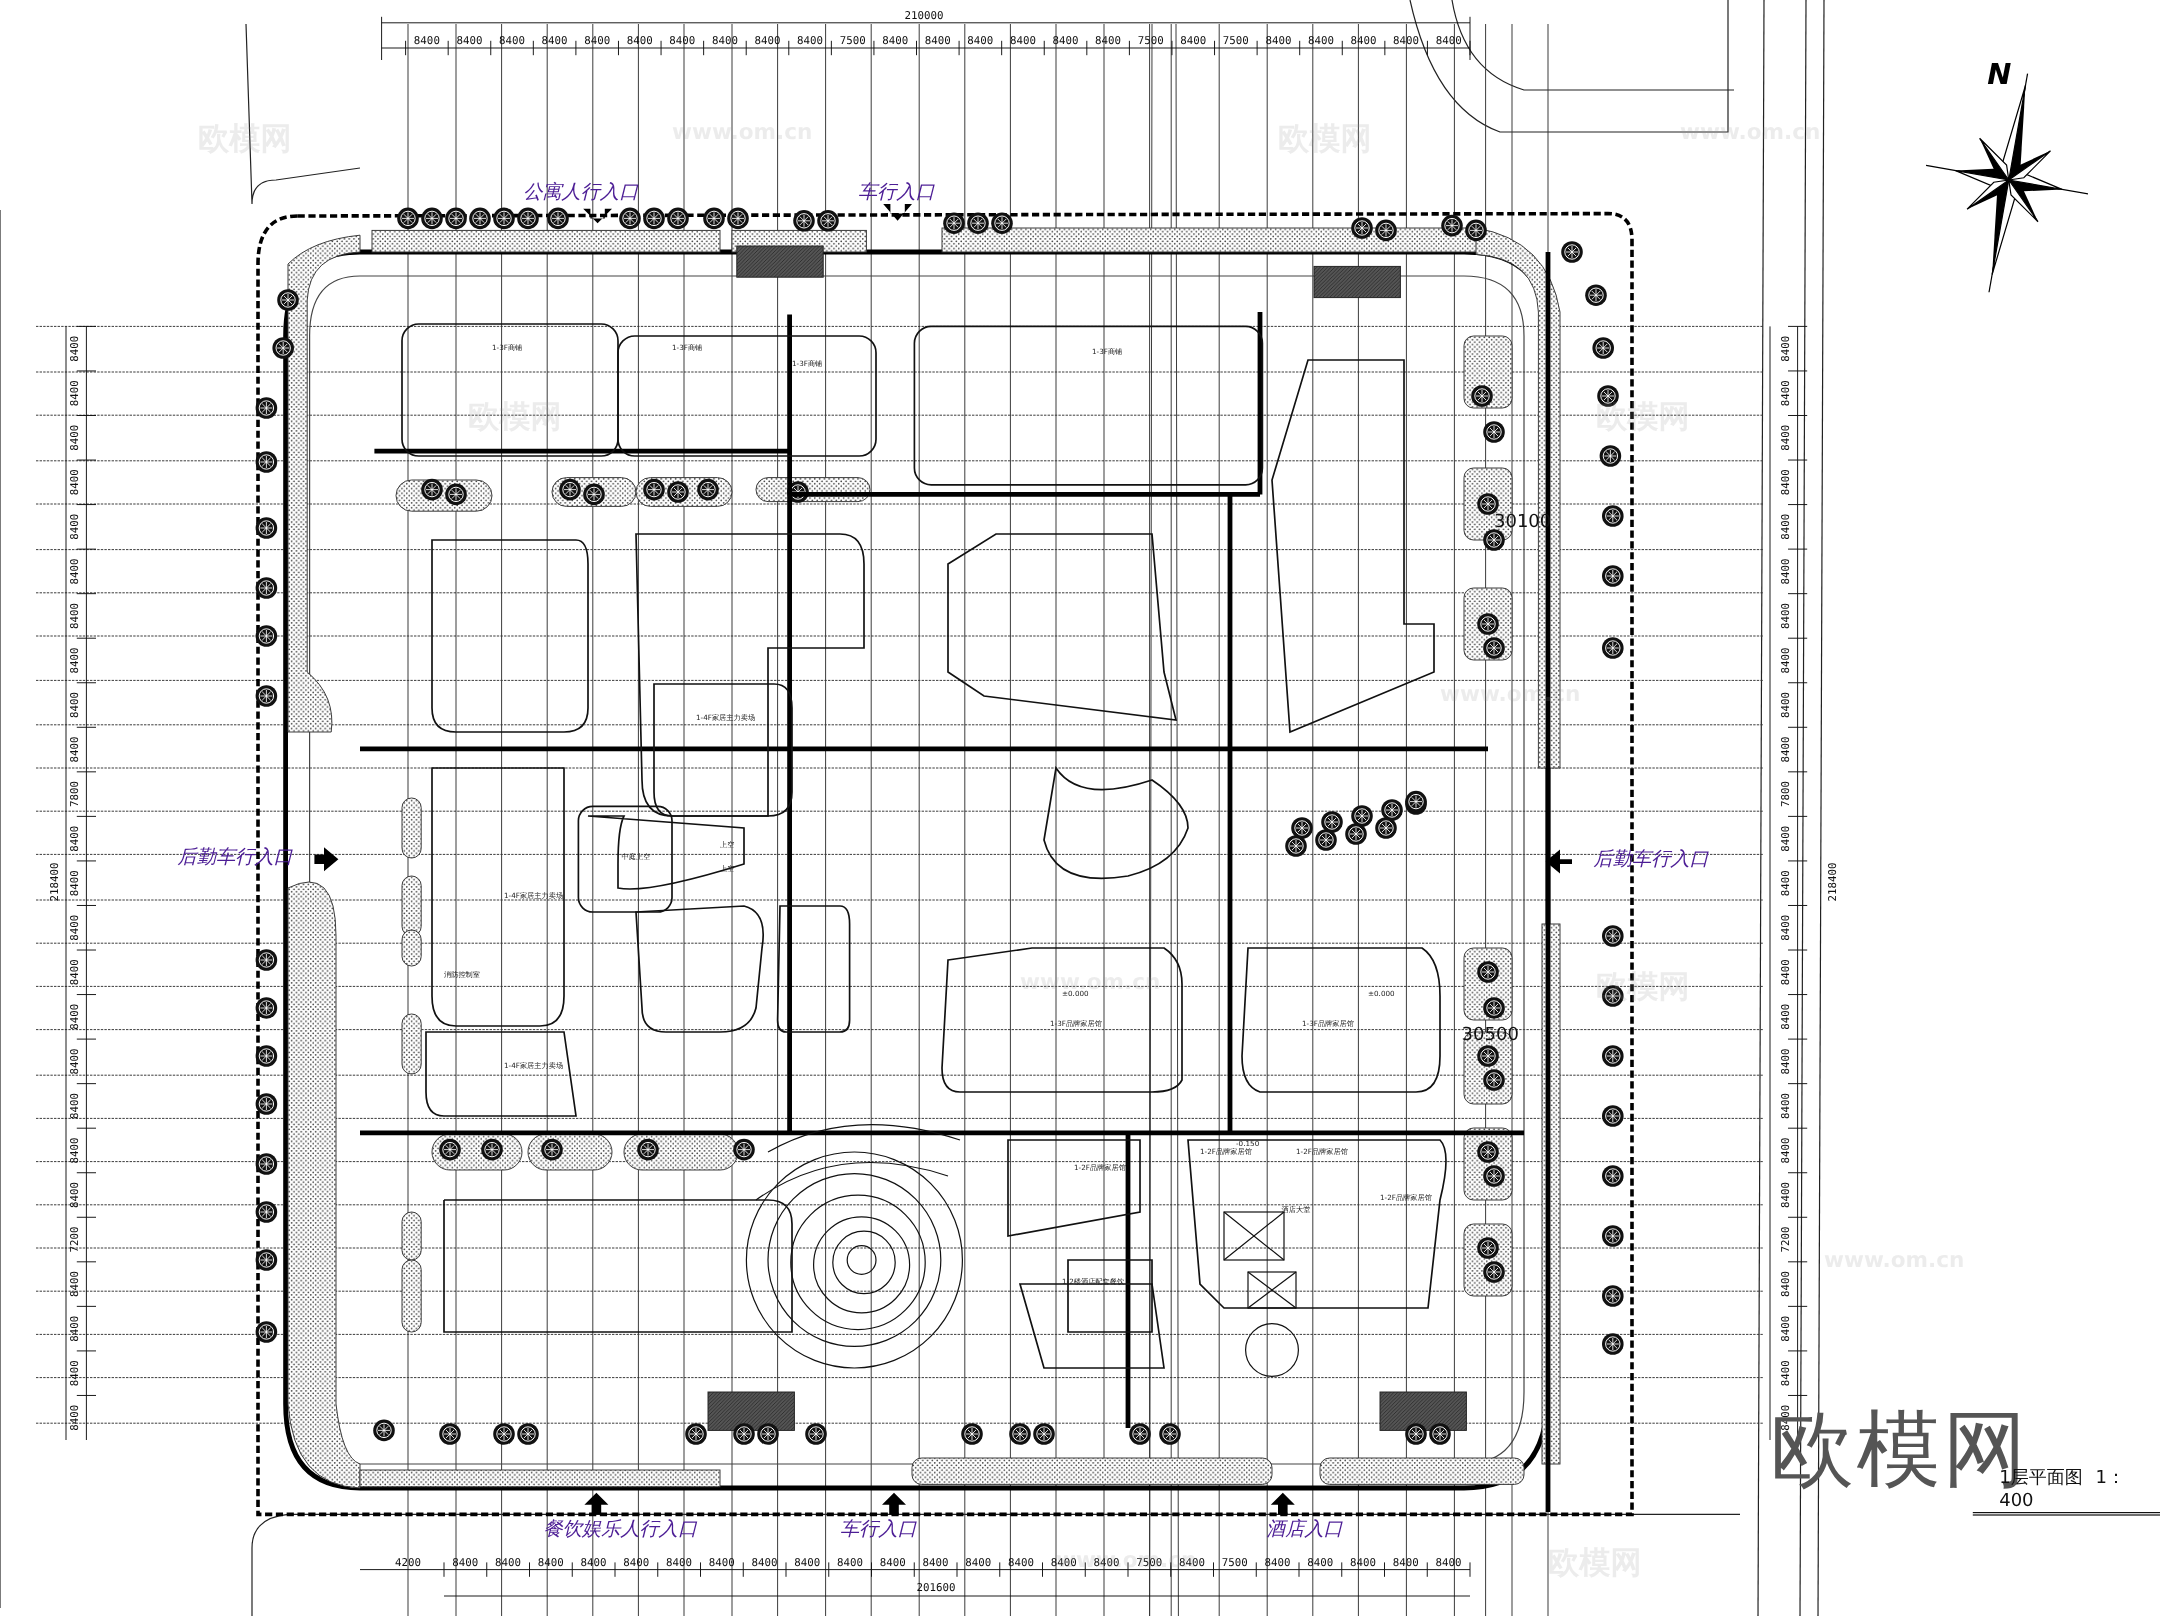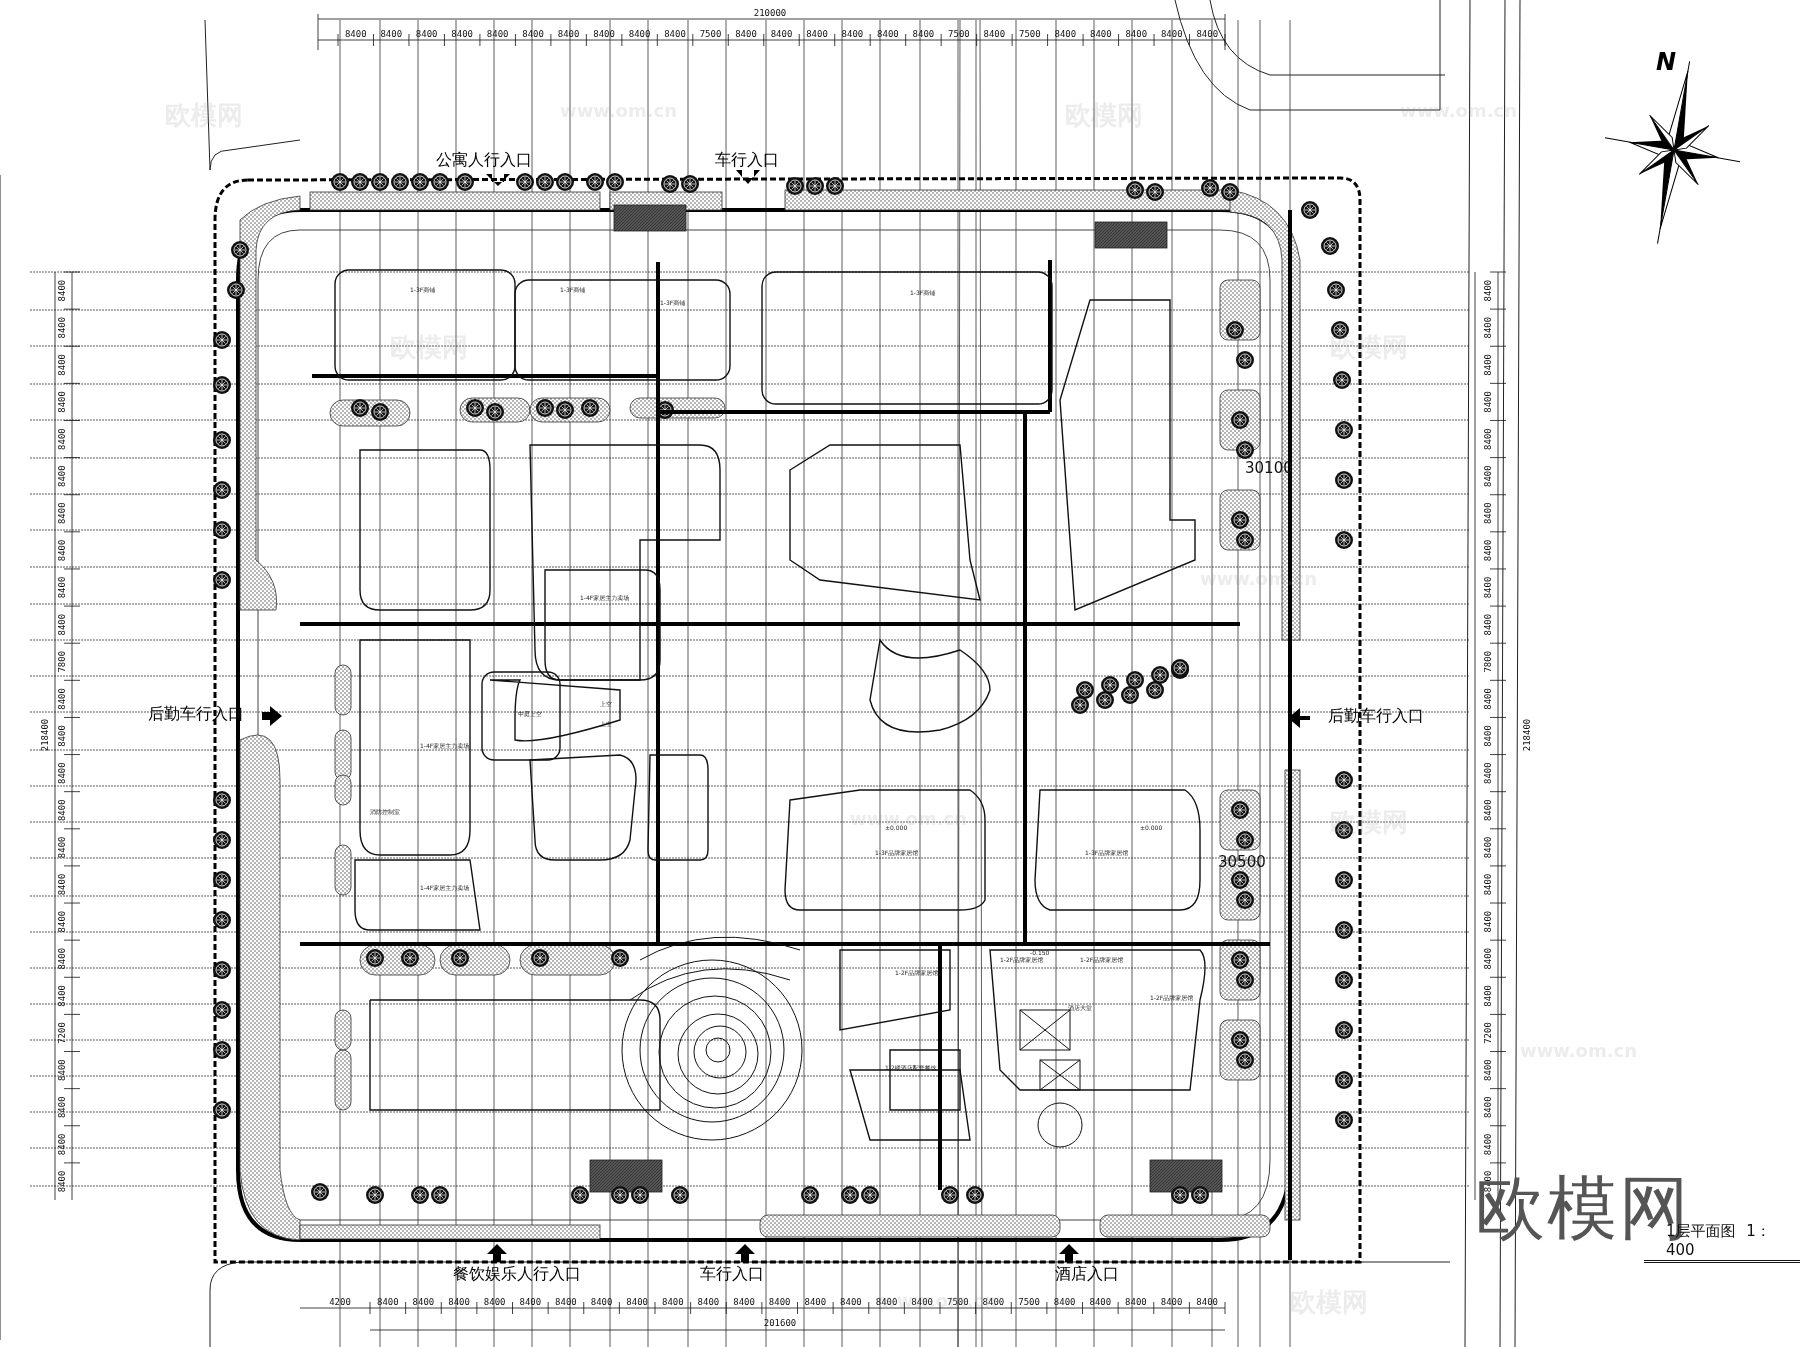--- a/index.html
+++ b/index.html
@@ -1,18 +1,18 @@
 <!DOCTYPE html>
 <html><head>
 <meta charset="utf-8">
 <style>
   html,body{margin:0;padding:0;background:#fff;}
   body{width:1800px;height:1347px;position:relative;overflow:hidden;font-family:"DejaVu Sans",sans-serif;color:#111;}
   #plan{position:absolute;left:0;top:0;width:1800px;height:1347px;}
-  .lbl{position:absolute;font-family:"DejaVu Sans",sans-serif;font-size:16px;color:#000000;white-space:nowrap;background:transparent;}
+  .lbl{position:absolute;font-family:"DejaVu Sans",sans-serif;font-size:16px;color:#4c1d95;white-space:nowrap;background:transparent;font-style:italic;}
   .dimtxt{font-family:"DejaVu Sans Mono",monospace;font-size:9px;fill:#111;}
   .dimtxtv{font-family:"DejaVu Sans Mono",monospace;font-size:9px;fill:#111;}
   .room{font-family:"DejaVu Sans",sans-serif;font-size:6px;fill:#222;}
   .wm{position:absolute;color:rgba(150,150,150,0.18);font-size:26px;font-weight:bold;white-space:nowrap;pointer-events:none;}
   .wm-big{position:absolute;color:#555;font-size:70px;font-family:"DejaVu Sans",sans-serif;letter-spacing:2px;white-space:nowrap;}
   .title-block{position:absolute;left:1644px;top:1222px;font-size:15px;border-bottom:3px double #111;padding:0 2px 1px 22px;}
   .elev{position:absolute;font-size:15px;font-family:"DejaVu Sans",sans-serif;color:#111;}
   .north{position:absolute;left:1600px;top:40px;width:140px;height:220px;}
 </style>
 </head>
@@ -625,20 +625,20 @@
 </div>
 
 <div class="lbl" style="left:436px;top:150px;">公寓人行入口</div>
 <div class="lbl" style="left:715px;top:150px;">车行入口</div>
 <div class="lbl" style="left:148px;top:704px;text-align:right;">后勤车行入口</div>
 <div class="lbl" style="left:1328px;top:706px;">后勤车行入口</div>
 <div class="lbl" style="left:453px;top:1264px;">餐饮娱乐人行入口</div>
 <div class="lbl" style="left:700px;top:1264px;">车行入口</div>
 <div class="lbl" style="left:1055px;top:1264px;">酒店入口</div>
 
-<div class="elev" style="left:1245px;top:459px;">30100</div>
+<div class="elev" style="left:1245px;top:425px;">30100</div>
 <div class="elev" style="left:1218px;top:853px;">30500</div>
 
 <div class="wm-big" style="left:1475px;top:1162px;">欧模网</div>
 <div class="title-block">
   <span>1层平面图</span>
   <span style="margin-left:6px;">1：400</span>
 </div>
 
 </body></html>

